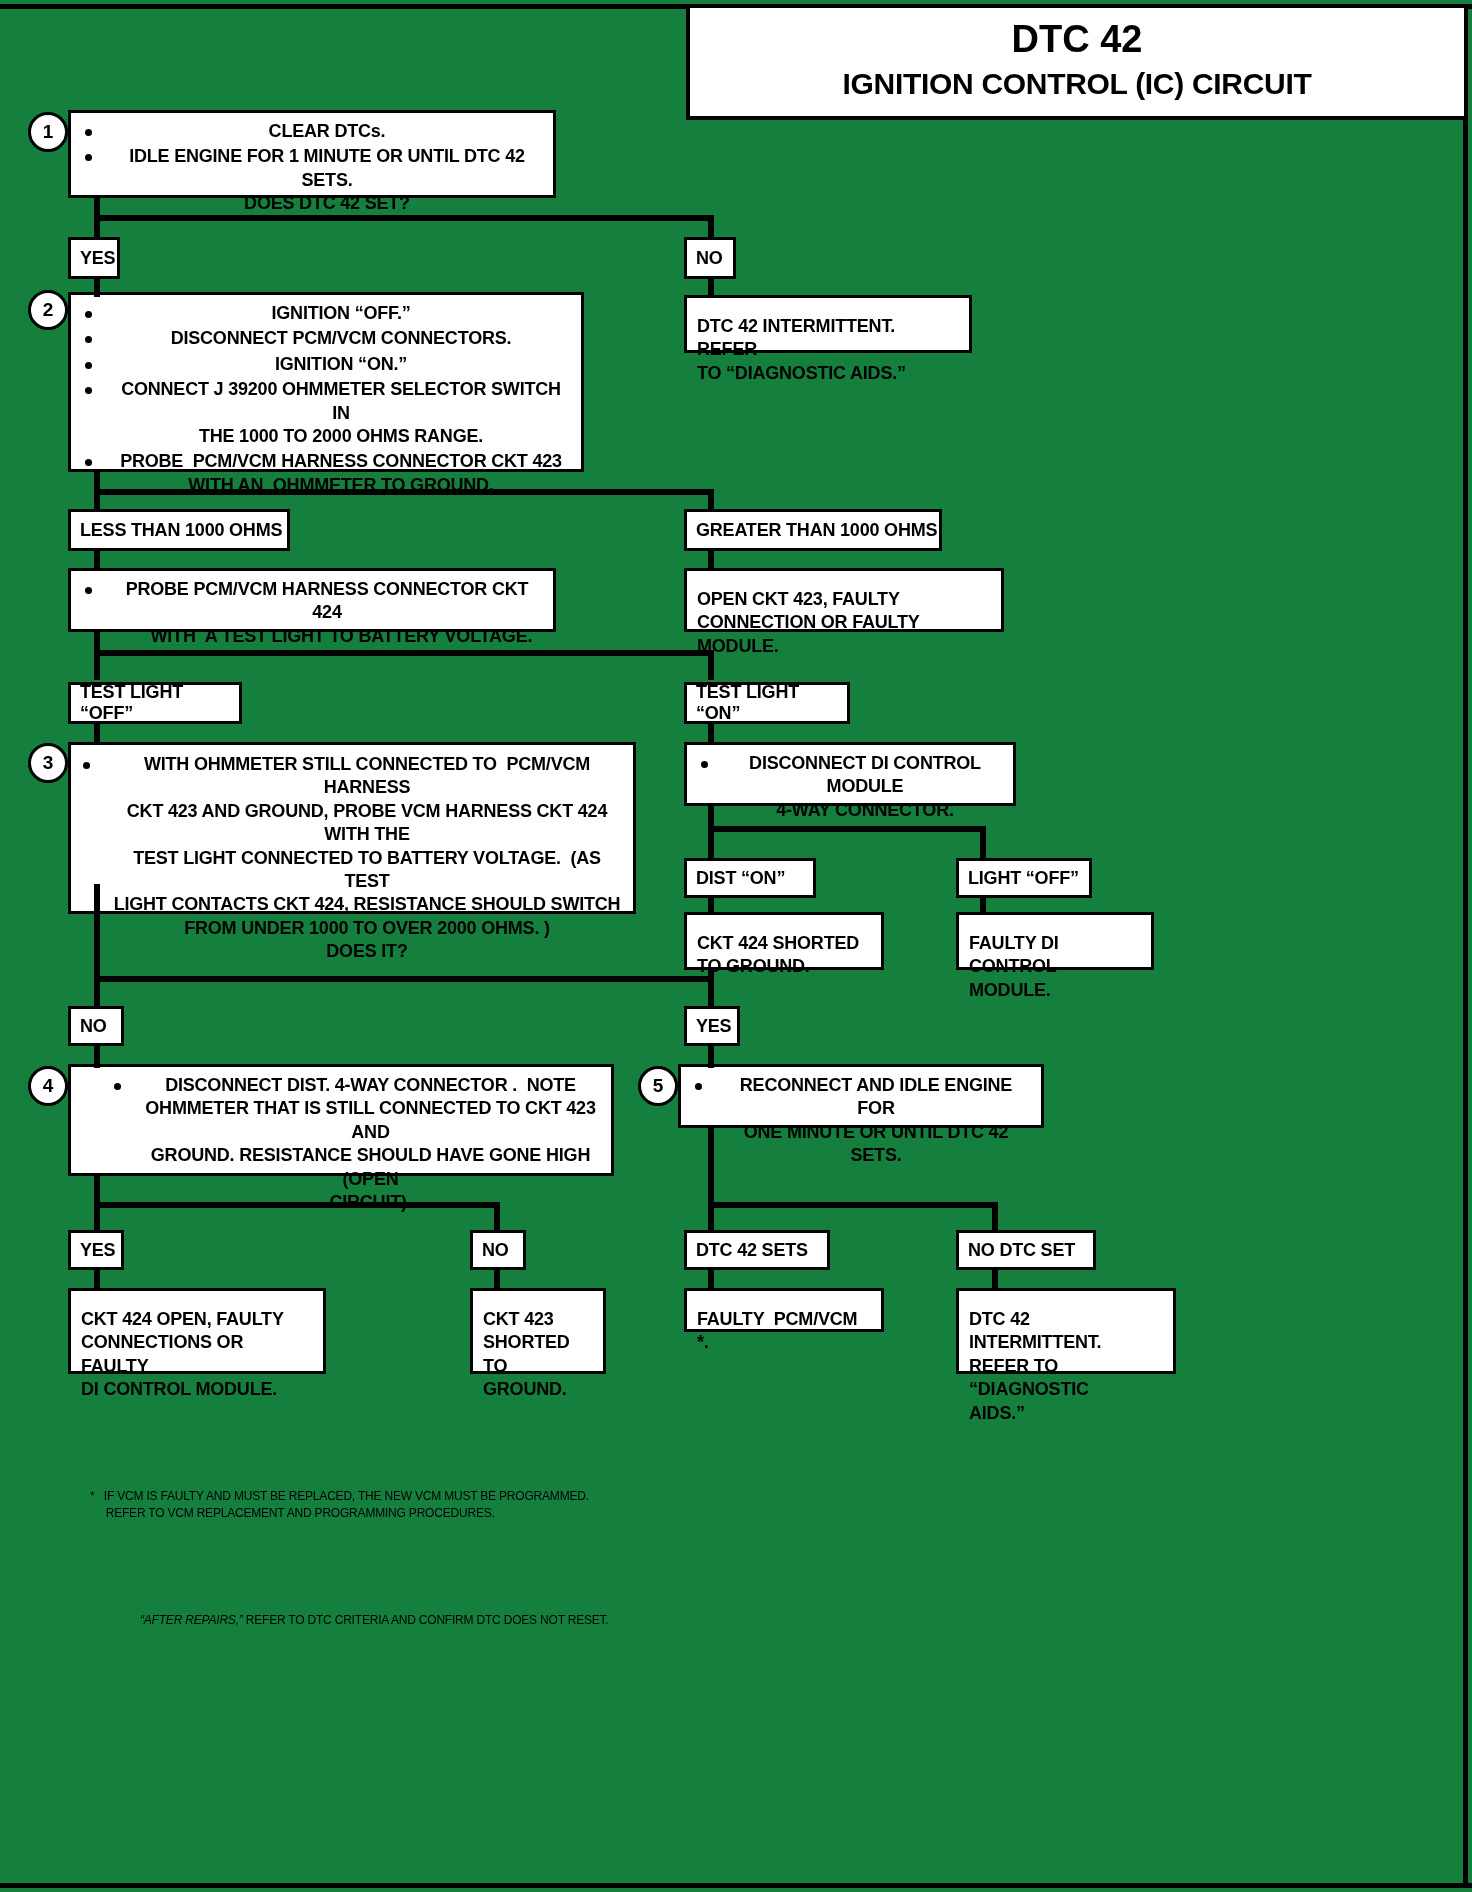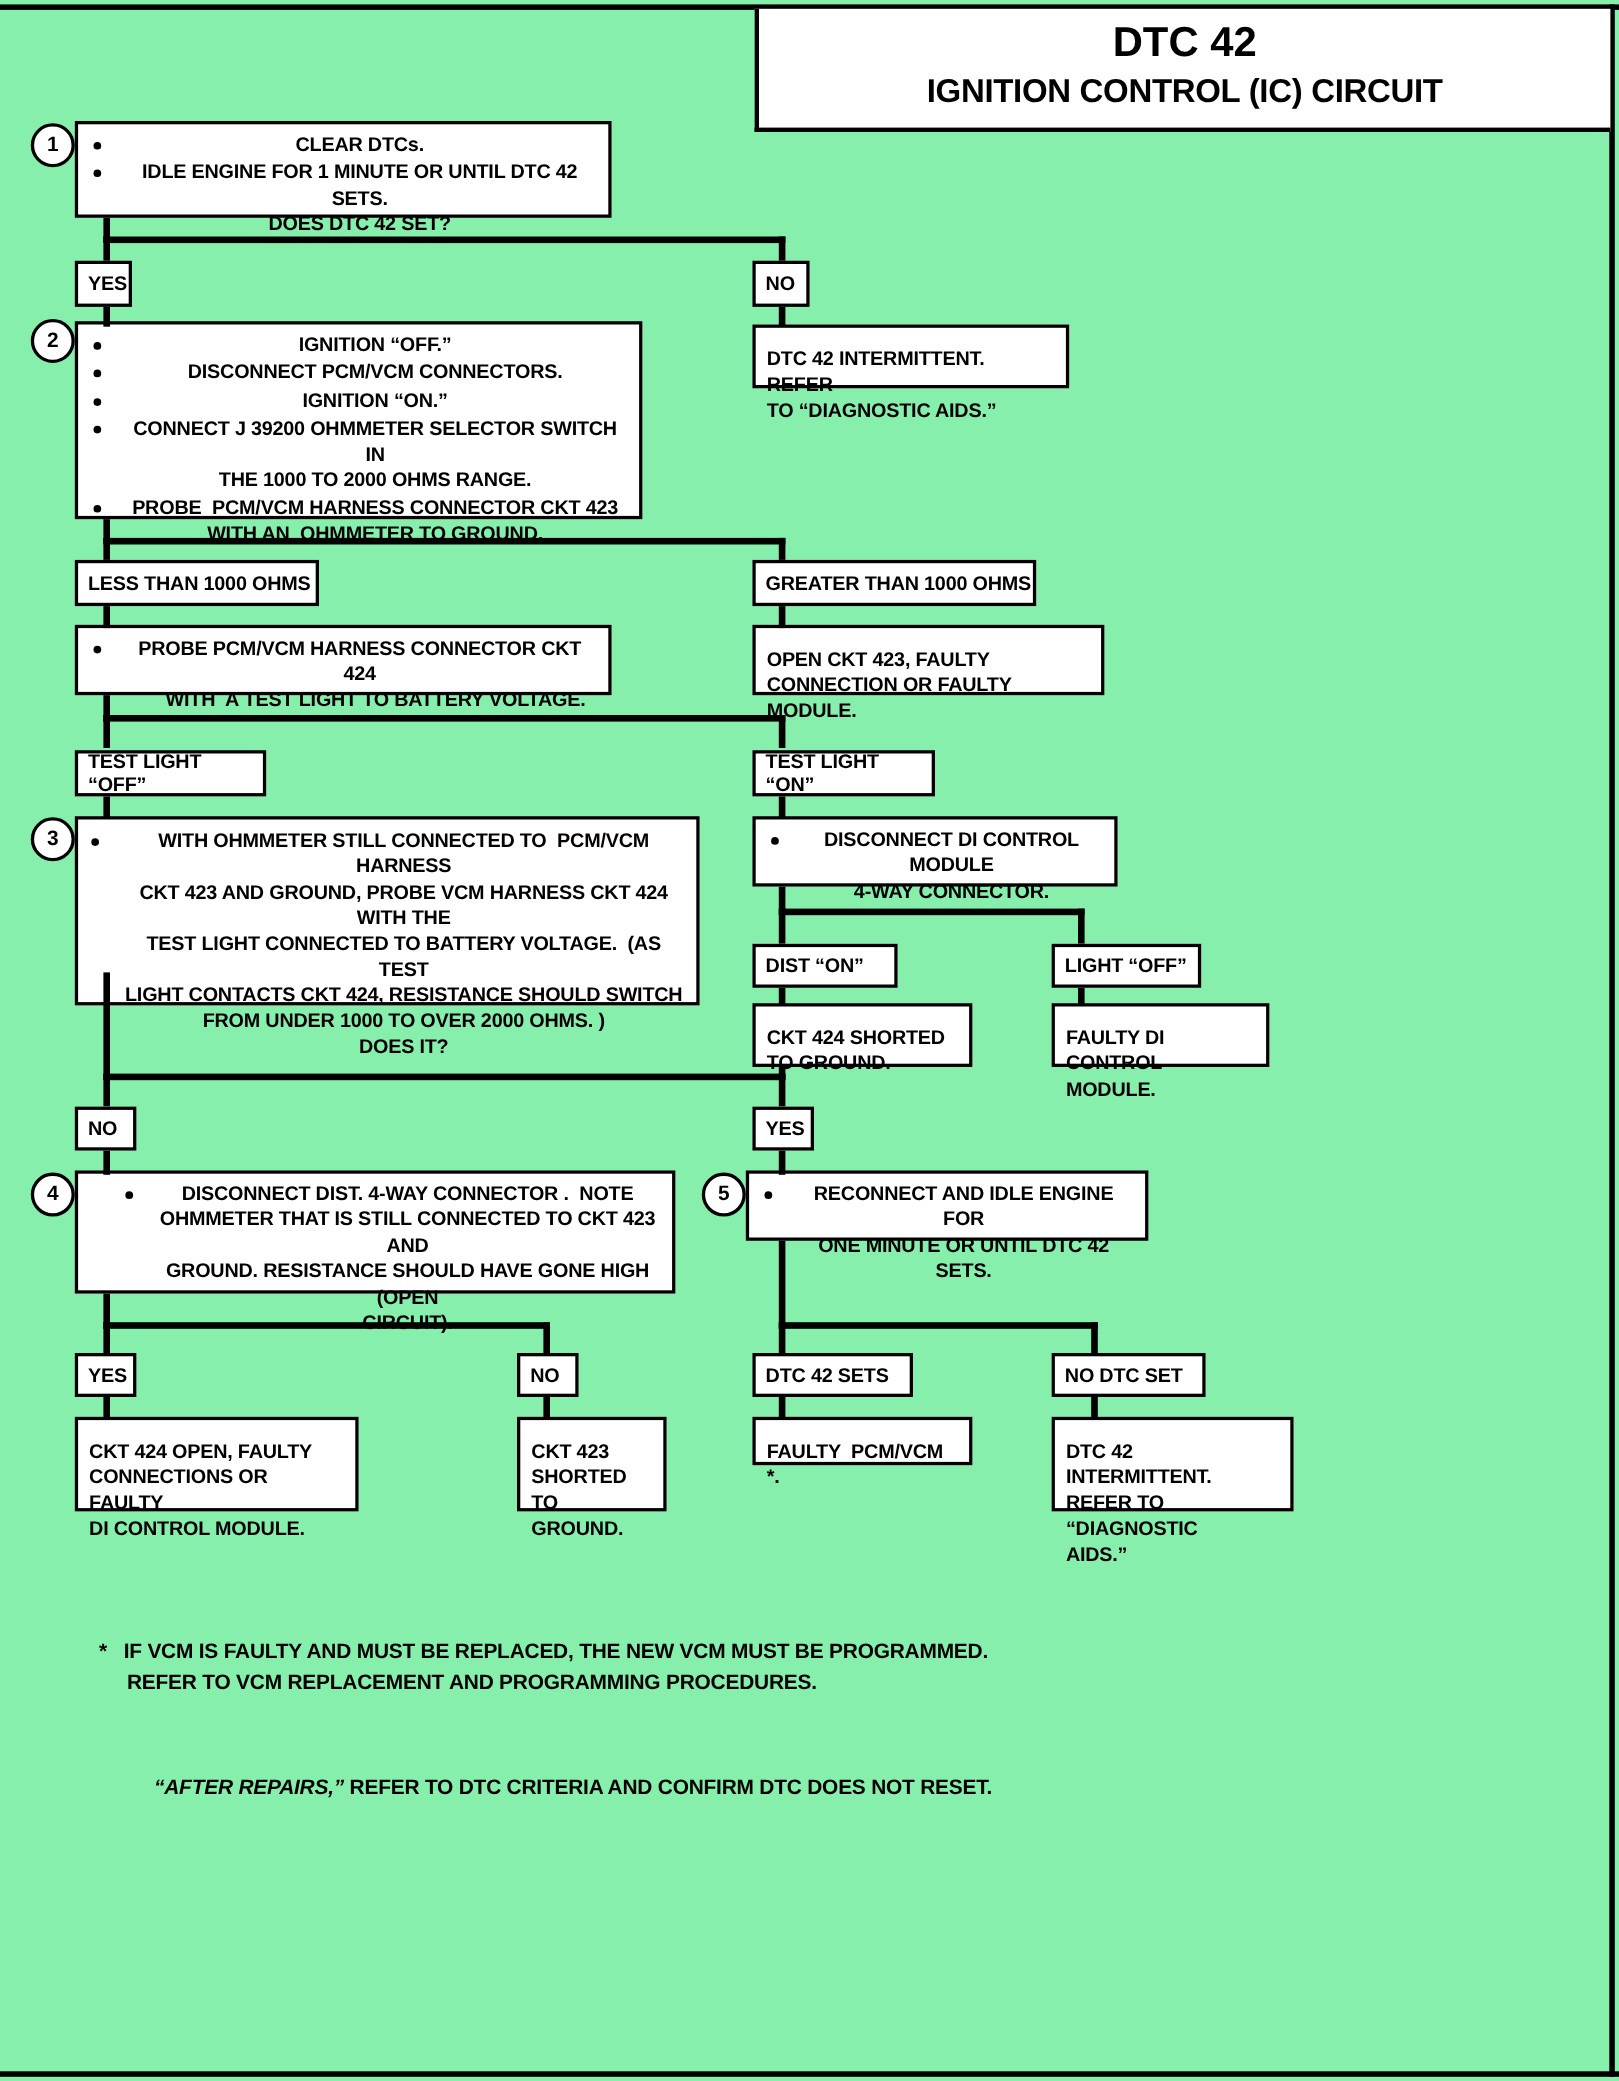--- a/index.html
+++ b/index.html
@@ -6,21 +6,21 @@
   body{
     font-family:"Liberation Sans", sans-serif;
     color:#000;
     -webkit-font-smoothing:none;
   }
   #page{
     position:relative;
     width:1472px;
     height:1892px;
     overflow:hidden;
-    background:#86efac;
+    background:#15803d;
   }
   
   #border-top{position:absolute;left:0;top:4px;width:1472px;height:5px;background:#000;}
   #border-right{position:absolute;right:4px;top:4px;width:5px;height:1884px;background:#000;}
   #border-bottom{position:absolute;left:0;bottom:4px;width:1472px;height:5px;background:#000;}
 
   
   .box{
     position:absolute;
     box-sizing:border-box;
@@ -93,22 +93,22 @@
     background:#fff;
     text-align:center;
     z-index:5;
   }
   #title-main{font-size:38px;font-weight:bold;margin-top:10px;letter-spacing:0px;}
   #title-sub{font-size:30px;font-weight:bold;margin-top:6px;letter-spacing:-0.3px;}
 
   
   .foot{
     position:absolute;
-    font-weight:bold;
-    font-size:19px;
+    font-weight:normal;
+    font-size:12px;
     letter-spacing:-0.2px;
     line-height:1.45;
     white-space:pre-wrap;
   }
   .foot i{font-style:italic;}
 </style>
 </head>
 <body>
 
 <div id="page">

